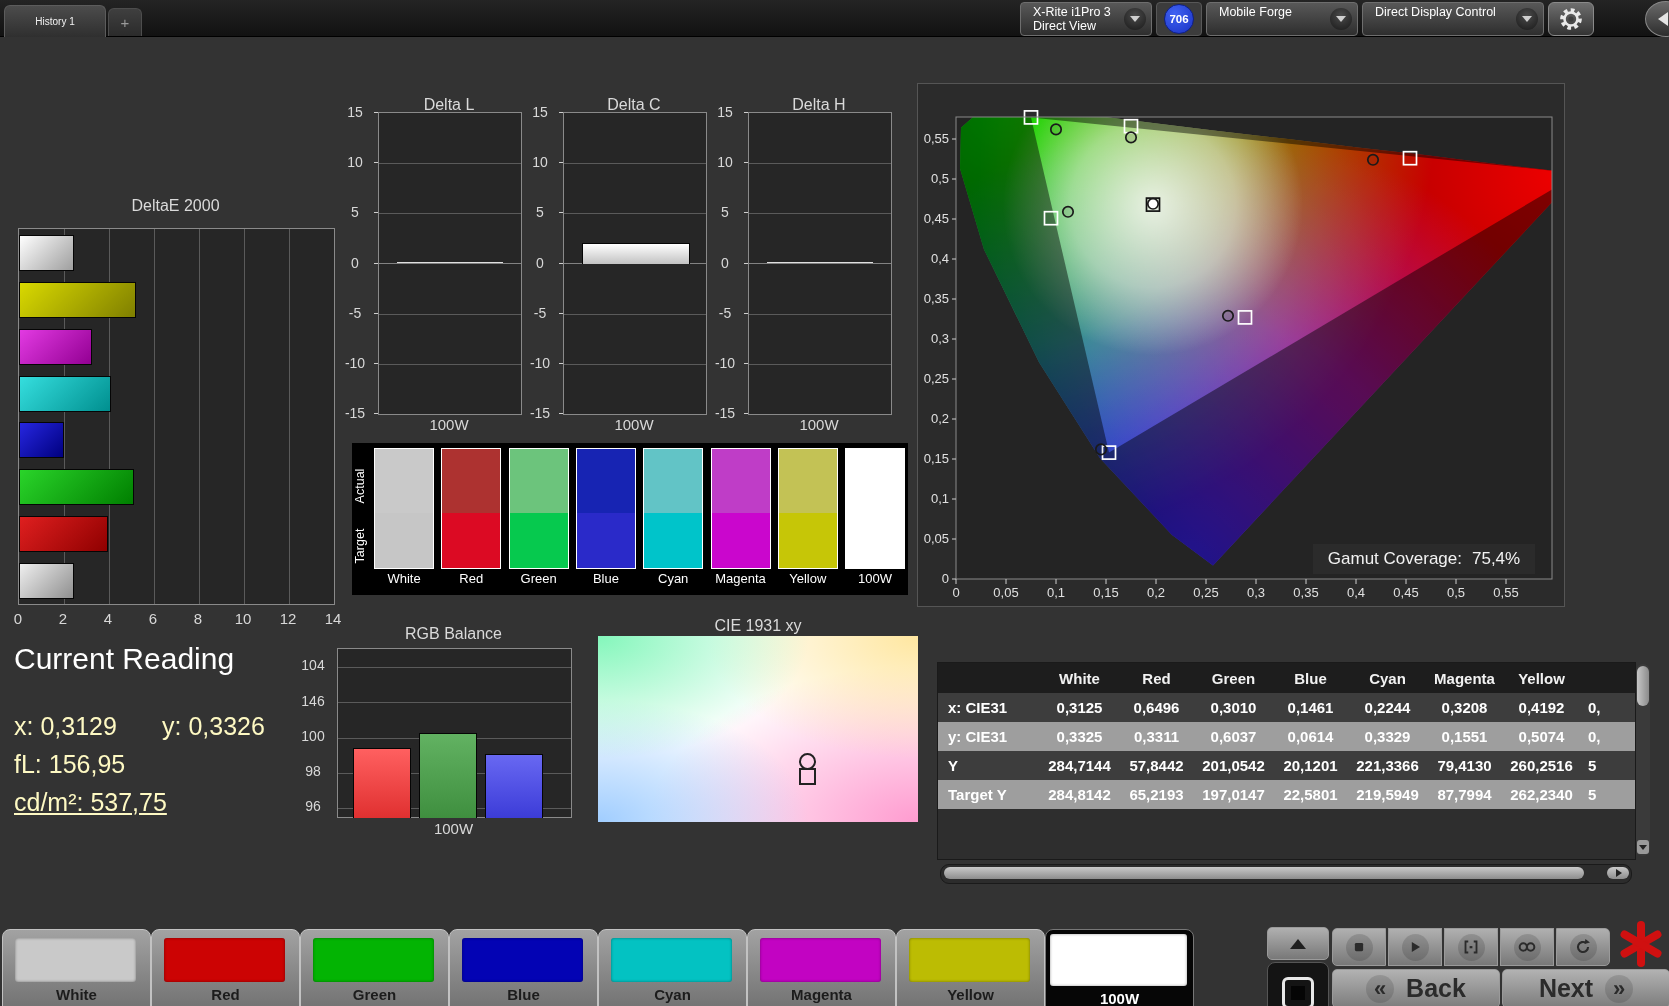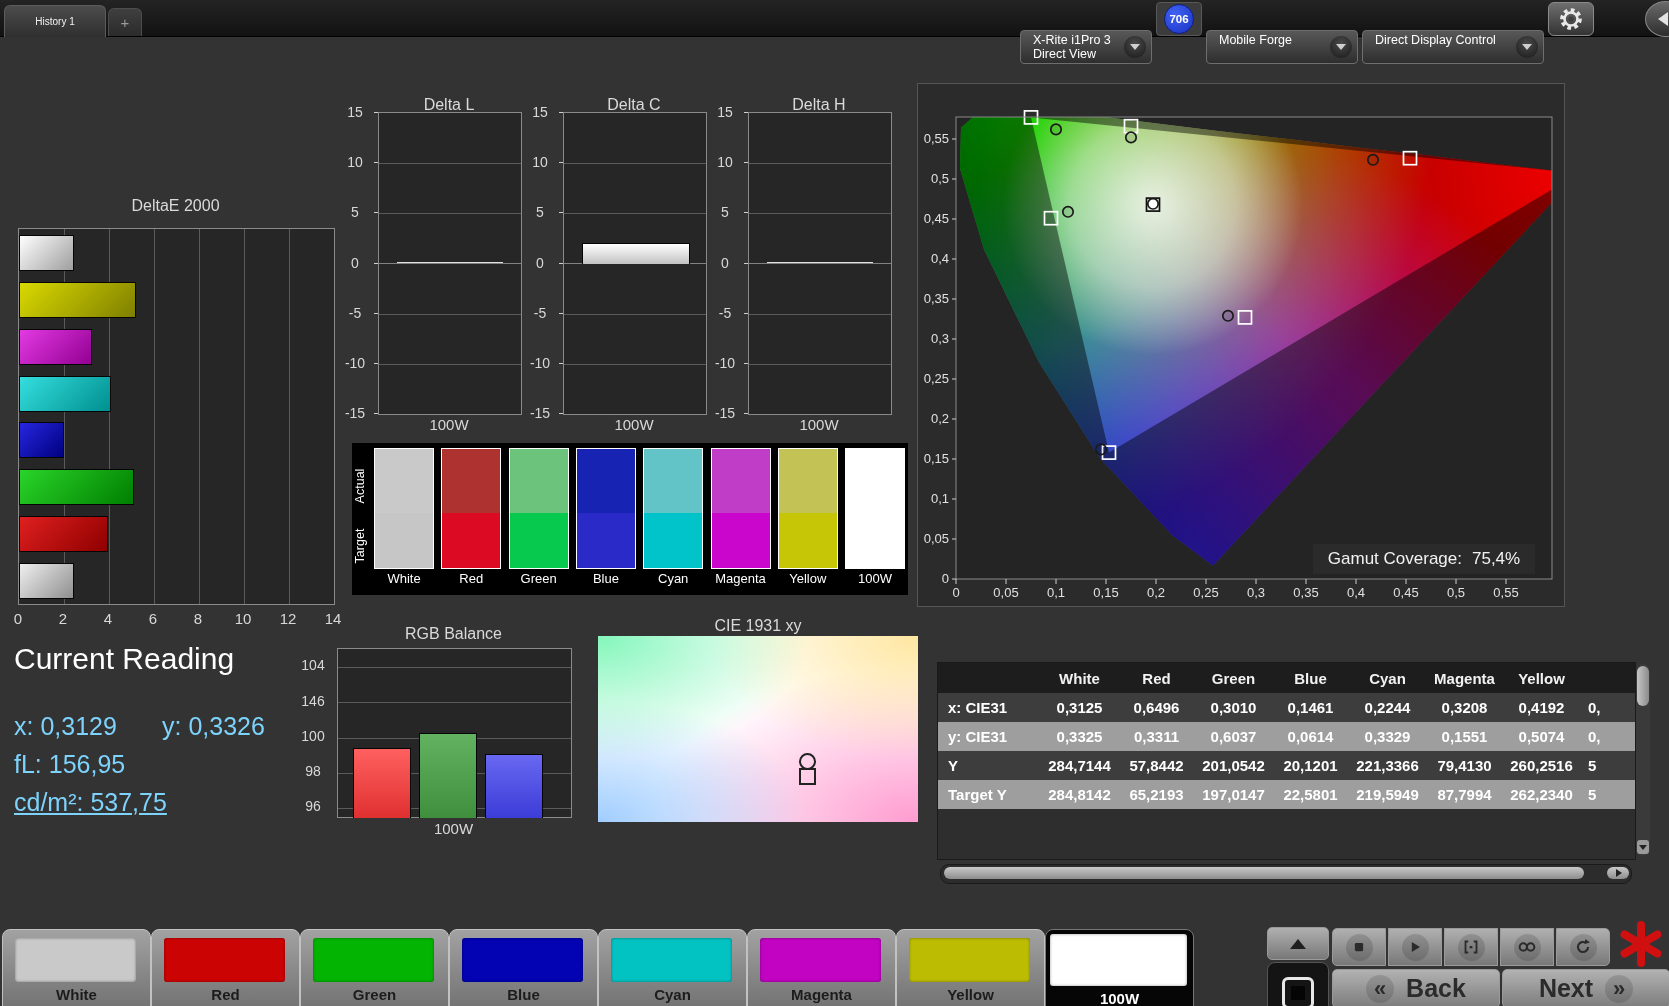--- a/index.html
+++ b/index.html
@@ -10,21 +10,21 @@
   
   #topbar{position:absolute;left:0;top:0;width:1669px;height:36px;
           background:linear-gradient(#242424,#121212);border-bottom:1px solid #000;}
   #tab-history{position:absolute;left:4px;top:5px;width:100px;height:31px;
     background:linear-gradient(#4c4c4c,#2f2f2f);border:1px solid #5c5c5c;border-bottom:none;
     border-radius:6px 6px 0 0;color:#f2f2f2;font-size:10px;display:flex;align-items:center;justify-content:center;}
   #tab-add{position:absolute;left:108px;top:8px;width:32px;height:27px;background:linear-gradient(#3f3f3f,#2b2b2b);
     border:1px solid #4d4d4d;border-bottom:none;border-radius:6px 6px 0 0;color:#9a9a9a;font-size:15px;
     display:flex;align-items:center;justify-content:center;}
   .dd{position:absolute;top:2px;height:32px;background:linear-gradient(#585858,#2e2e2e);
-      border:1px solid #6e6e6e;border-radius:4px;margin-top:28px;}
+      border:1px solid #6e6e6e;border-radius:4px;}
   .dd .stripe{position:absolute;left:2px;top:2px;bottom:2px;width:4px;border-radius:2px;}
   .dd .dtxt{position:absolute;left:12px;top:2px;color:#fff;font-size:12.5px;line-height:14px;white-space:nowrap;}
   .dd .arrow{position:absolute;right:5px;top:5px;width:22px;height:22px;border-radius:50%;
       background:radial-gradient(circle at 50% 35%,#4a4a4a,#191919);display:flex;align-items:center;justify-content:center;}
   .dd .arrow:after{content:"";border:5px solid transparent;border-top:6px solid #cfcfcf;margin-top:5px;}
   #badge-tile{position:absolute;left:1156px;top:2px;width:44px;height:32px;background:#3c3c3c;
       border:1px solid #585858;border-radius:4px;display:flex;align-items:center;justify-content:center;}
   #badge{width:28px;height:28px;border-radius:50%;background:radial-gradient(circle at 35% 30%,#3f62f2,#1b32c4);
       border:1px solid #0e1f86;color:#fff;font-size:11.5px;font-weight:bold;display:flex;align-items:center;justify-content:center;}
   .sqbtn{position:absolute;top:2px;height:32px;background:linear-gradient(#6e6e6e,#333);border:1px solid #8a8a8a;
@@ -53,21 +53,21 @@
   .sw-t{height:55px;border:1px solid #fff;border-top:none;}
   .sw-label{position:absolute;top:128px;width:60px;text-align:center;color:#fff;font-size:13px;}
 
   
   #cie-panel{position:absolute;left:917px;top:83px;width:646px;height:522px;background:#2b2b2b;border:1px solid #555;}
   #coverage-box{position:absolute;left:395px;top:460px;width:222px;height:30px;background:rgba(45,45,45,.92);
       color:#f2f2f2;font-size:17px;display:flex;align-items:center;justify-content:center;gap:10px;}
 
   
   #cur-title{position:absolute;left:14px;top:642px;font-size:30px;color:#fff;}
-  .reading{position:absolute;font-size:25px;color:#7dd3fc;}
+  .reading{position:absolute;font-size:25px;color:#fef9c3;}
 
   
   #cie1931-chart{position:absolute;left:598px;top:636px;width:320px;height:186px;
     background:
       radial-gradient(120% 120% at 0% 0%,rgba(110,245,175,.85),rgba(110,245,175,0) 55%),
       radial-gradient(120% 120% at 100% 0%,rgba(255,228,150,.9),rgba(255,228,150,0) 55%),
       radial-gradient(120% 120% at 0% 100%,rgba(150,200,255,.9),rgba(150,200,255,0) 55%),
       radial-gradient(140% 140% at 100% 100%,rgba(255,150,205,.95),rgba(255,150,205,0) 60%),
       #ffffff;}
   .mk-circle{position:absolute;width:13px;height:13px;border:2px solid #222;border-radius:50%;}

